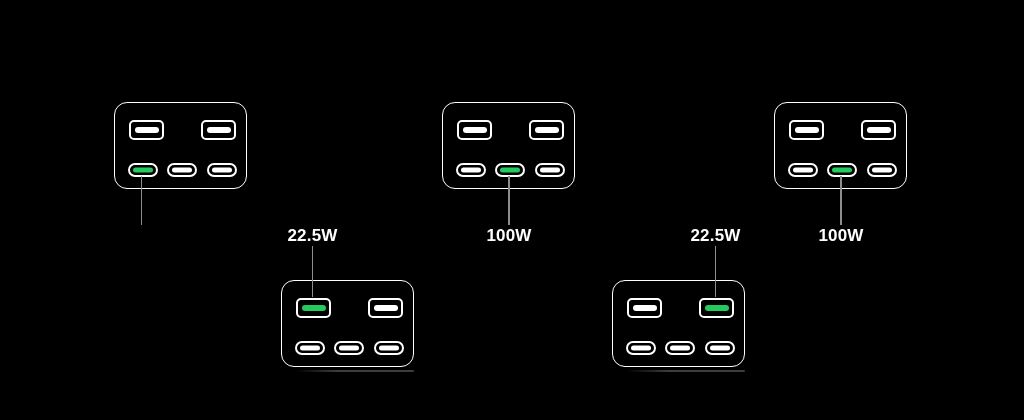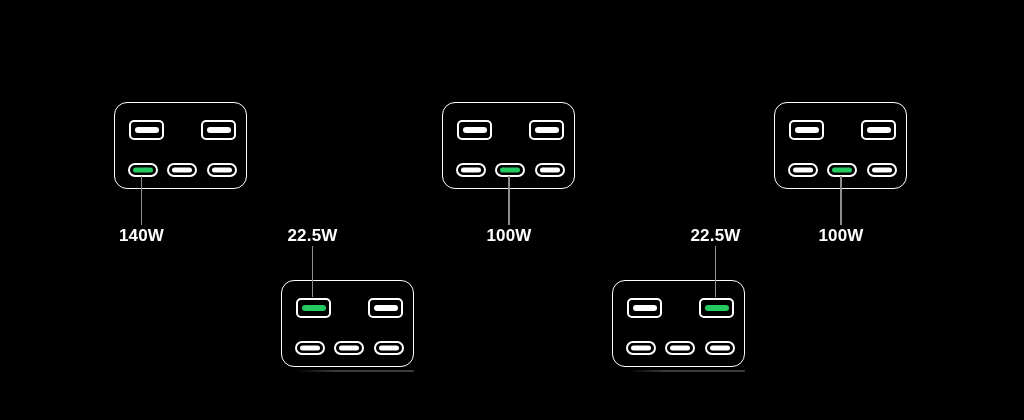--- a/index.html
+++ b/index.html
@@ -97,21 +97,20 @@
         <div class="bar active"></div>
       </div>
       <div class="port port-c" style="left: 52px; top: 60px;">
         <div class="bar"></div>
       </div>
       <div class="port port-c" style="left: 91.5px; top: 60px;">
         <div class="bar"></div>
       </div>
     </div>
     <div class="callout-line" style="left: 140.75px; top: 176px; height: 49px;"></div>
-    <div class="wattage-label" style="left: 81.5px; top: 227px;">140W</div>
     <div class="panel" style="left: 281px; top: 280px;">
       <div class="port port-a" style="left: 14px; top: 17px;">
         <div class="bar active"></div>
       </div>
       <div class="port port-a" style="left: 86px; top: 17px;">
         <div class="bar"></div>
       </div>
       <div class="port port-c" style="left: 12.5px; top: 60px;">
         <div class="bar"></div>
       </div>

